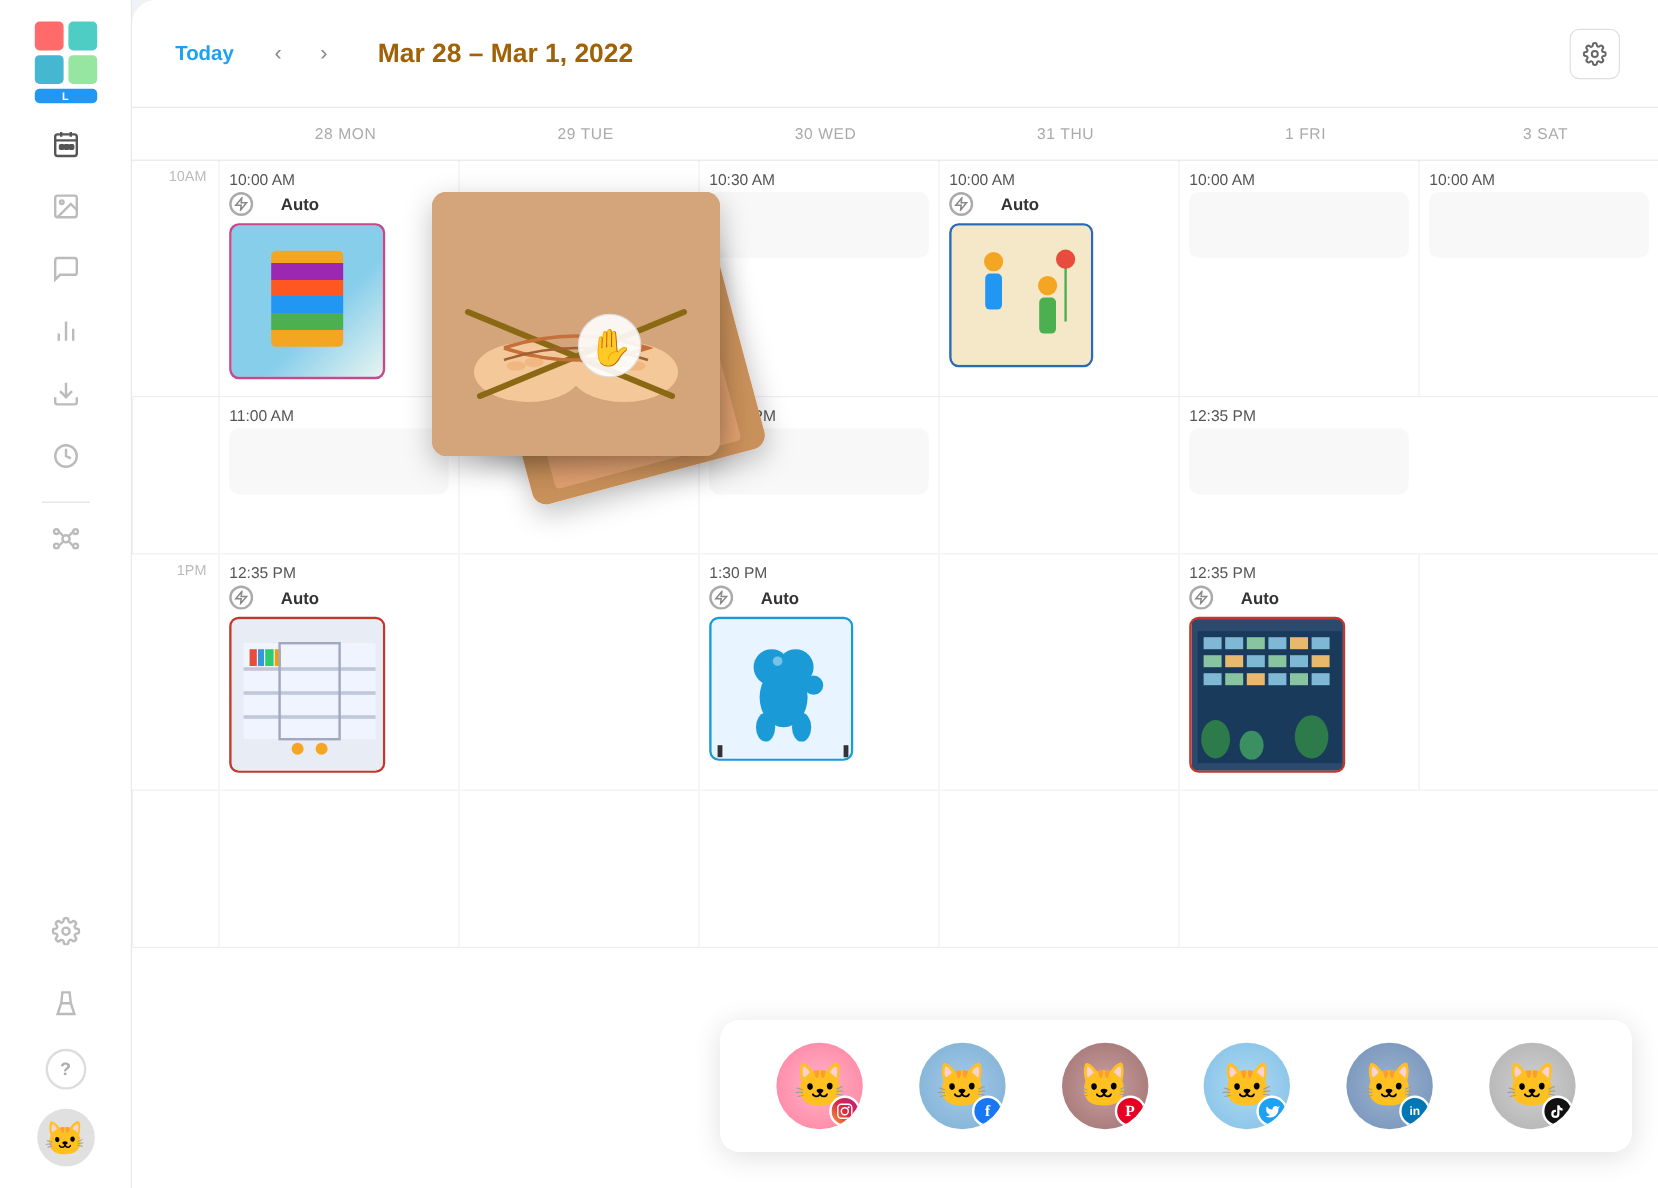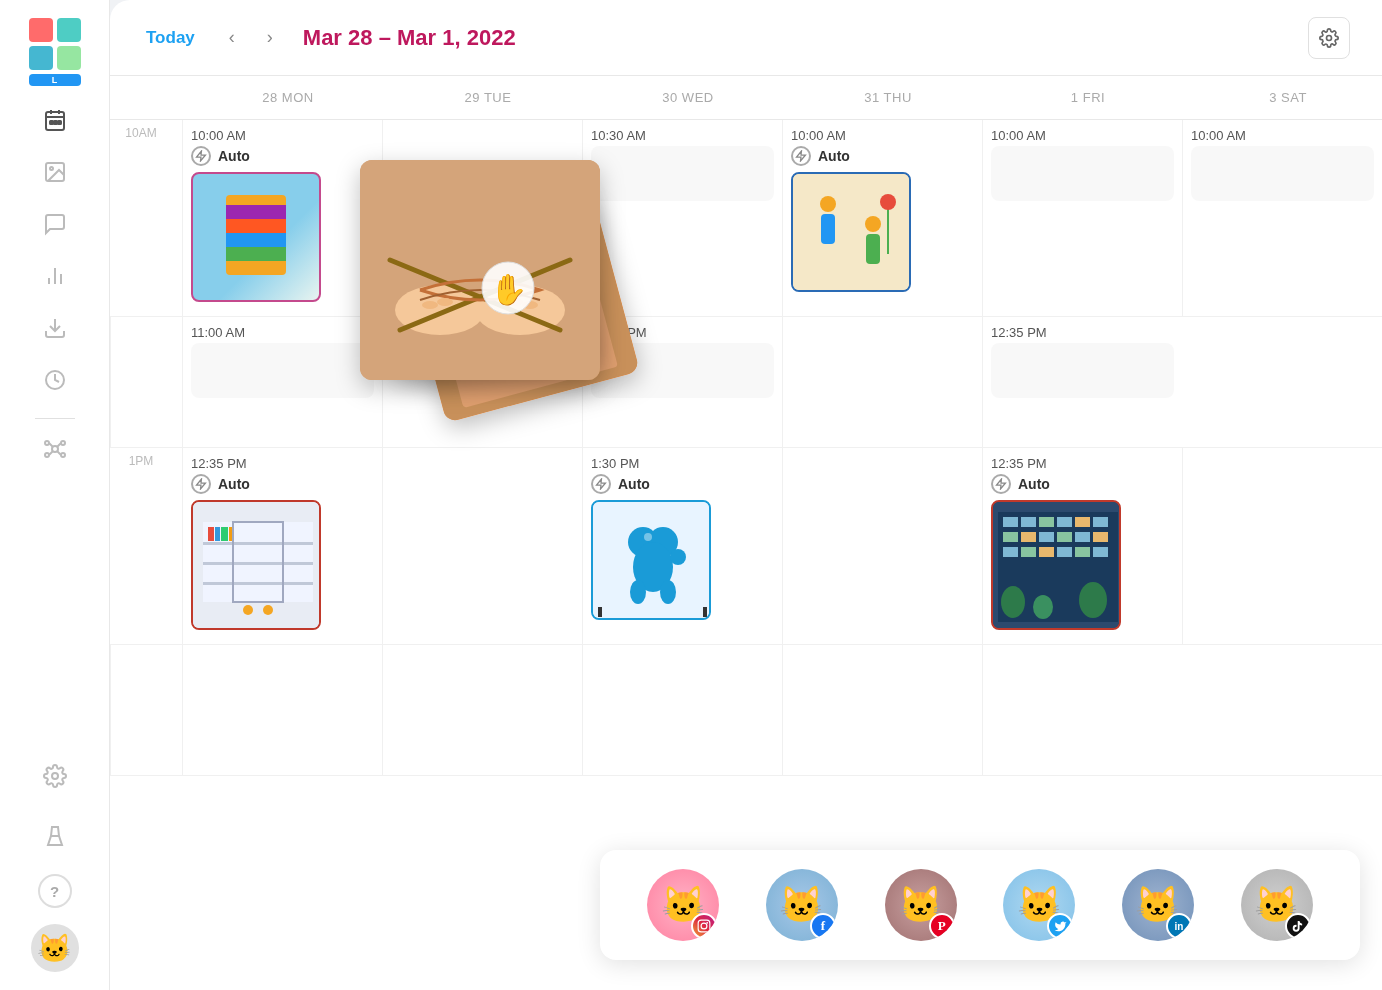--- a/index.html
+++ b/index.html
@@ -77,21 +77,21 @@
       top: 0;
       width: 1272px;
       height: 990px;
       background: #fff;
       border-radius: 20px 0 0 0;
       overflow: hidden;
     }
 
     
     .toolbar {
-      height: 76px;
+      height: 90px;
       display: flex;
       align-items: center;
       padding: 0 32px;
       border-bottom: 1px solid #e8e8e8;
       gap: 18px;
     }
     .btn-today {
       color: #1da1f2;
       font-size: 17px;
       font-weight: 600;
@@ -110,23 +110,23 @@
       display: flex;
       align-items: center;
       justify-content: center;
       cursor: pointer;
       color: #888;
       font-size: 18px;
     }
     .date-range {
       font-size: 22px;
       font-weight: 600;
-      color: #be185d;
+      color: #a16207;
       margin-right: auto;
-      margin-left: 0;
+      margin-left: 12px;
     }
     .view-buttons {
       display: flex;
       border: 1px solid #e0e0e0;
       border-radius: 8px;
       overflow: hidden;
     }
     .view-btn {
       padding: 10px 24px;
       font-size: 15px;
@@ -186,21 +186,21 @@
     .time-row {
       display: grid;
       grid-template-columns: 72px repeat(6, 1fr);
       min-height: 130px;
       border-bottom: 1px solid #f0f0f0;
     }
     .time-label {
       font-size: 12px;
       color: #bbb;
       padding: 6px 10px 0 0;
-      text-align: center;
+      text-align: right;
     }
     .time-cell {
       border-left: 1px solid #f0f0f0;
       padding: 8px 8px;
       position: relative;
       min-height: 130px;
     }
 
     
     .event-block {
@@ -208,21 +208,21 @@
     }
     .event-time {
       font-size: 13px;
       color: #555;
       font-weight: 500;
       margin-bottom: 3px;
     }
     .event-label {
       display: flex;
       align-items: center;
-      gap: 7px;
+      gap: 23px;
       font-size: 14px;
       font-weight: 600;
       color: #333;
       margin-bottom: 6px;
     }
     .auto-icon {
       width: 20px;
       height: 20px;
       border: 2px solid #aaa;
       border-radius: 50%;

